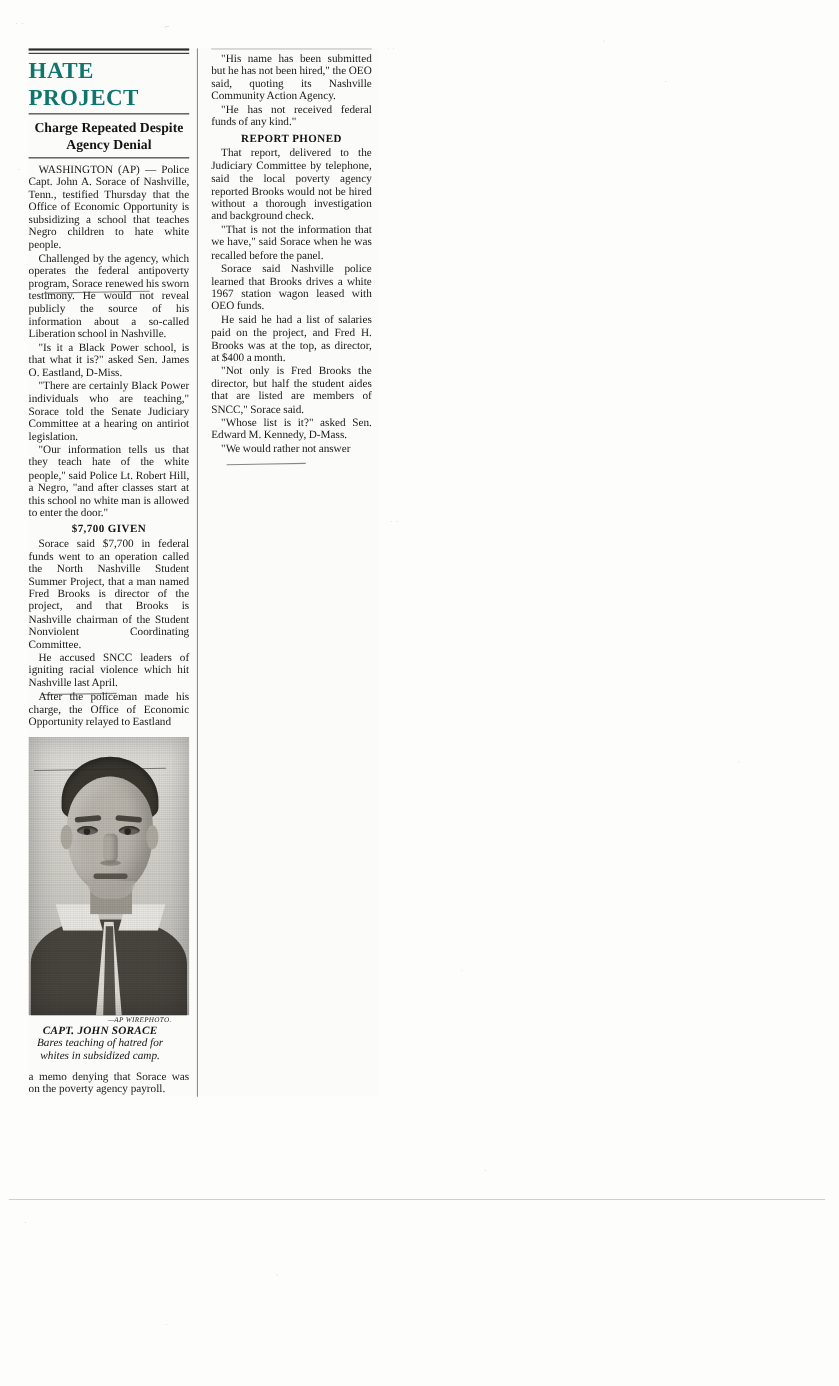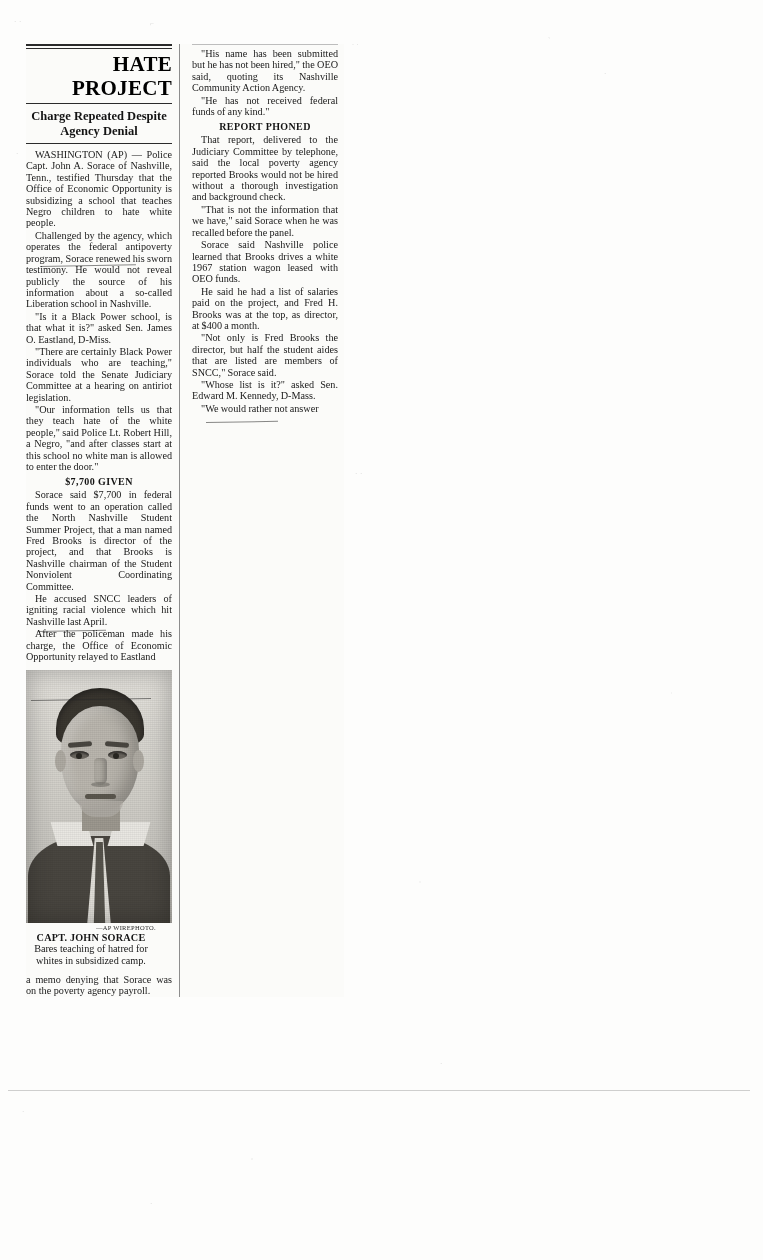--- a/index.html
+++ b/index.html
@@ -76,23 +76,23 @@
     height: 2px;
     margin-bottom: 4px;
   }
 
   .headline {
     font-family: "Liberation Serif", serif;
     font-weight: bold;
     font-size: 21px;
     line-height: 1.12;
     letter-spacing: .3px;
-    color: #000000;
+    color: #0f766e;
     margin: 2px 0 3px 0;
-    text-align: right;
+    text-align: left;
   }
   .headline-rule {
     border-bottom: 1px solid #2b2b2b;
     margin: 3px 0 5px 0;
   }
   .subhead {
     font-family: "Liberation Serif", serif;
     font-weight: bold;
     font-size: 12.5px;
     line-height: 1.2;
@@ -122,20 +122,21 @@
     text-align: center;
     letter-spacing: .4px;
     margin: 4px 0 2px 0;
     color: #141414;
   }
 
   
   .photo-wrap {
     margin: 7px 0 0 0;
     width: 130px;
+    font-style: italic;
   }
   .photo {
     width: 146px;
     height: 253px;
     position: relative;
     overflow: hidden;
     background: #cfcdc8;
     filter: contrast(1.02);
   }
   .photo .bg {

